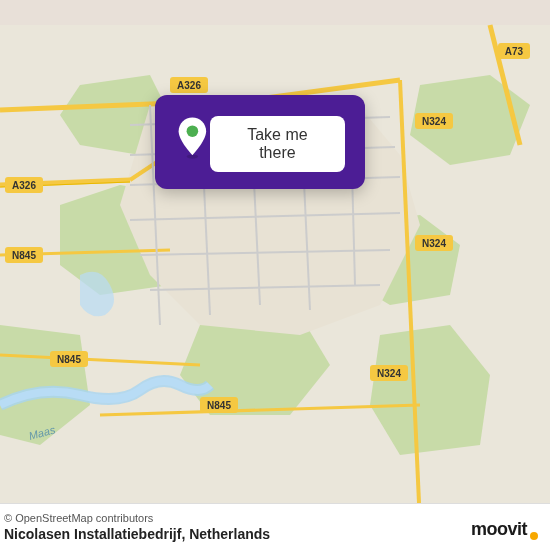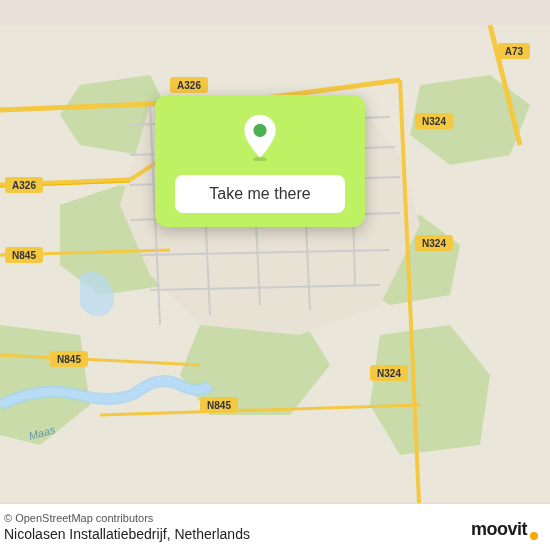--- a/index.html
+++ b/index.html
@@ -27,24 +27,24 @@
       width: 100%;
       height: 100%;
     }
 
     
     #location-card {
       position: absolute;
       top: 95px;
       left: 155px;
       width: 210px;
-      background: #bef264;
+      background: #4c1d95;
       border-radius: 12px;
       display: flex;
-      flex-direction: column;
+      flex-direction: row;
       align-items: center;
       padding: 18px 20px 14px 20px;
       box-shadow: 0 4px 16px rgba(0,0,0,0.25);
       cursor: pointer;
     }
 
     #location-pin {
       width: 48px;
       height: 48px;
       margin-bottom: 14px;
@@ -78,21 +78,21 @@
     }
 
     #attribution {
       font-size: 11px;
       color: #555;
     }
 
     #location-name {
       font-size: 14px;
       color: #222;
-      font-weight: 400;
+      font-weight: 700;
     }
 
     #moovit-logo {
       position: absolute;
       bottom: 10px;
       right: 12px;
       display: flex;
       align-items: flex-end;
       gap: 2px;
     }

